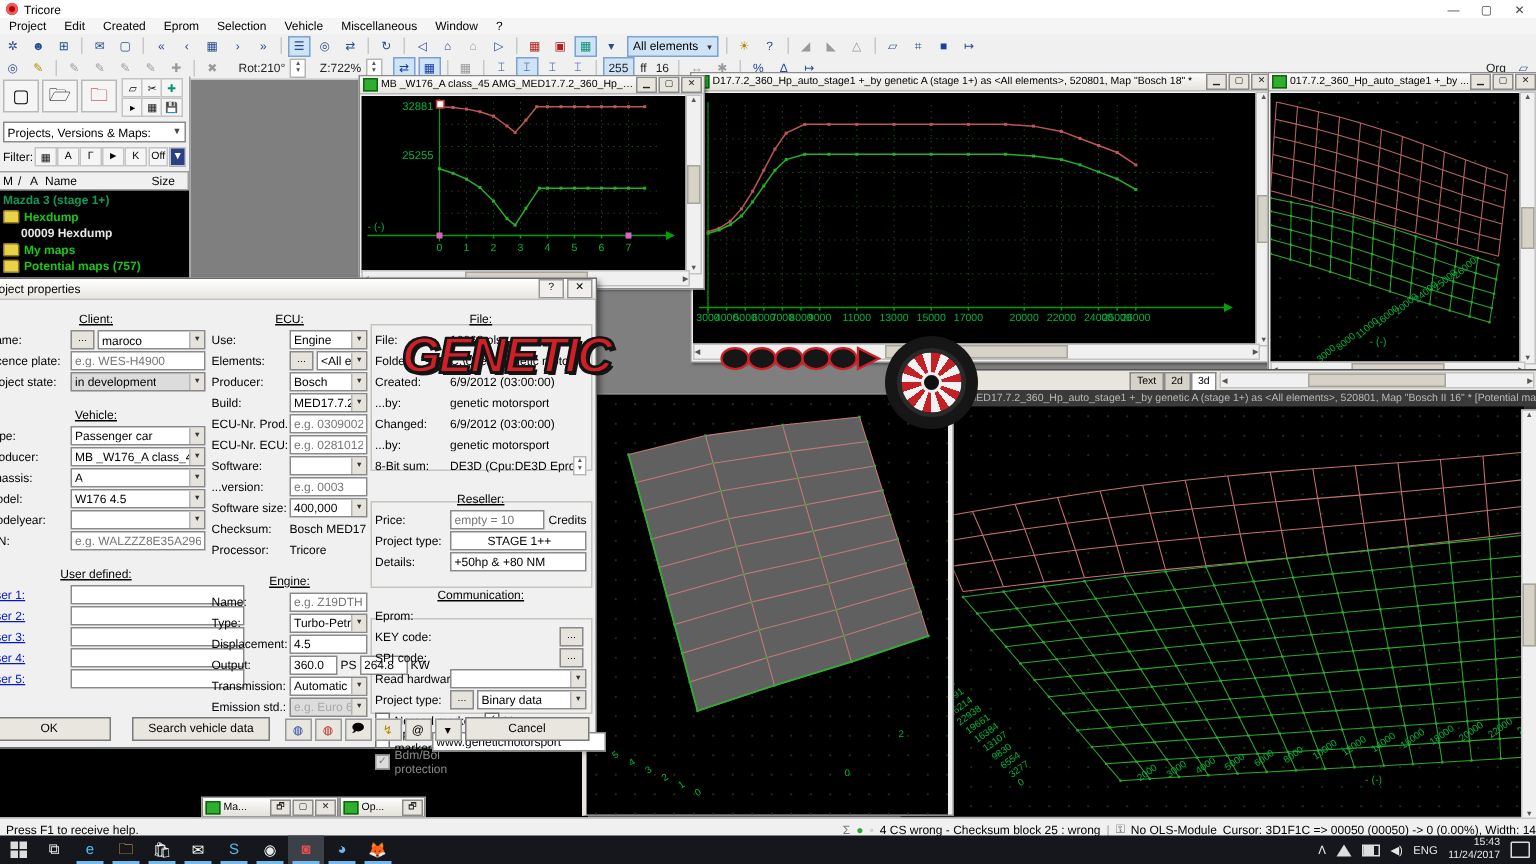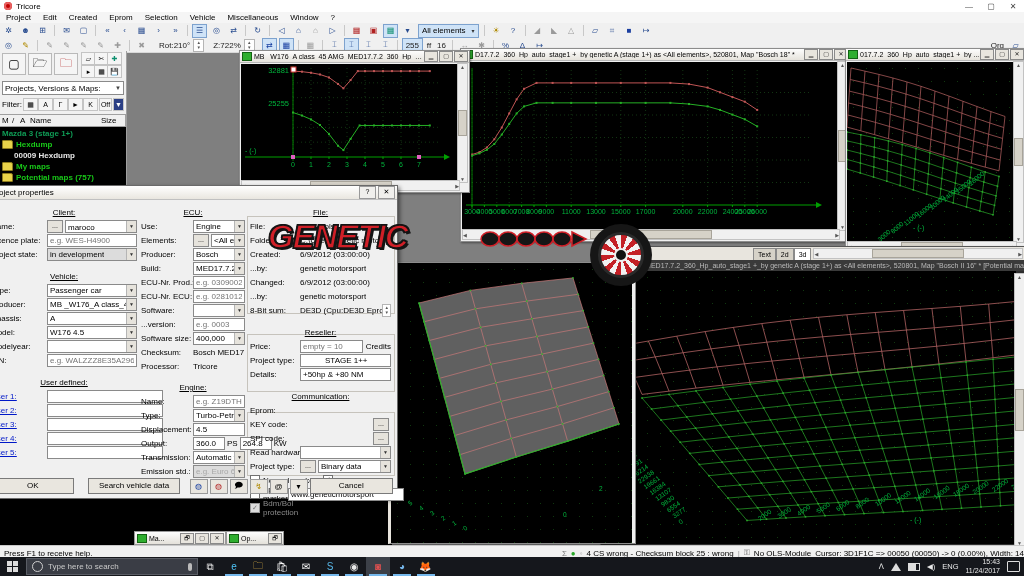--- a/index.html
+++ b/index.html
@@ -1359,25 +1359,20 @@
 
 <div class="abs taskbar">
   <div class="tbicon">
     <span style="display:grid;grid-template-columns:5px 5px;grid-gap:1px">
         <i style="background:#ddd;width:5px;height:5px"></i>
         <i style="background:#ddd;width:5px;height:5px"></i>
         <i style="background:#ddd;width:5px;height:5px"></i>
         <i style="background:#ddd;width:5px;height:5px"></i>
       </span>
   </div>
-  <div class="search">
-    <span style="width:9px;height:9px;border:1px solid #cfcfcf;border-radius:50%;margin:0 5px"></span>
-    <span>Type here to search</span>
-    <span style="margin-left:auto;margin-right:5px;width:4px;height:8px;border-radius:2px;background:#bbb"></span>
-  </div>
   <span style="display:flex">
       <span class="tbicon ">⧉</span>
       <span class="tbicon open" style="color: rgb(78, 195, 245);">e</span>
       <span class="tbicon open" style="color: rgb(242, 193, 74);">🗀</span>
       <span class="tbicon open" style="color: rgb(255, 255, 255);">🛍</span>
       <span class="tbicon open" style="color: rgb(255, 255, 255);">✉</span>
       <span class="tbicon open" style="color: rgb(88, 183, 232);">S</span>
       <span class="tbicon open" style="color: rgb(232, 232, 232);">◉</span>
       <span class="tbicon open active" style="color: rgb(224, 80, 80);">◙</span>
       <span class="tbicon open" style="color: rgb(116, 180, 232);">◕</span>

